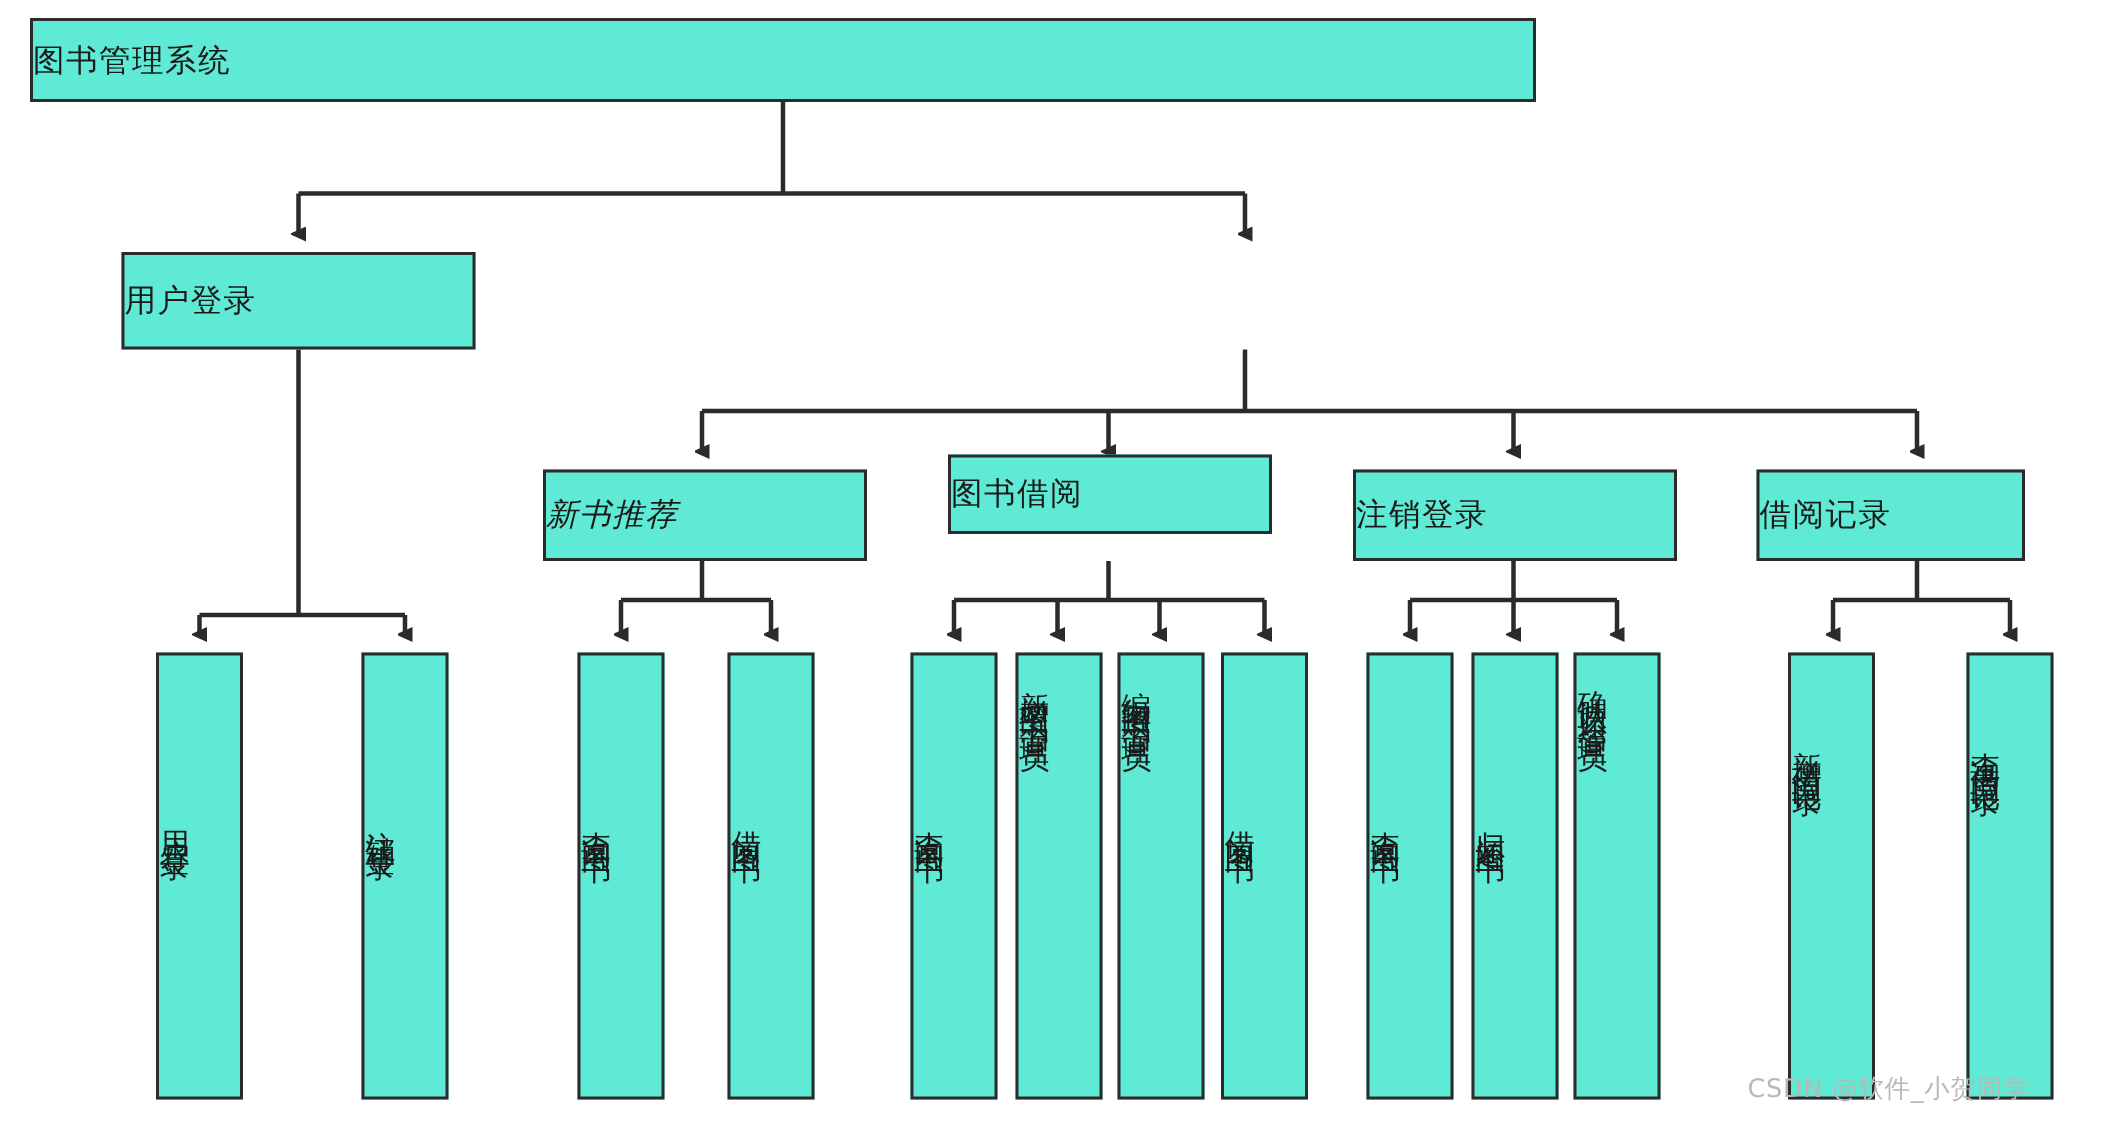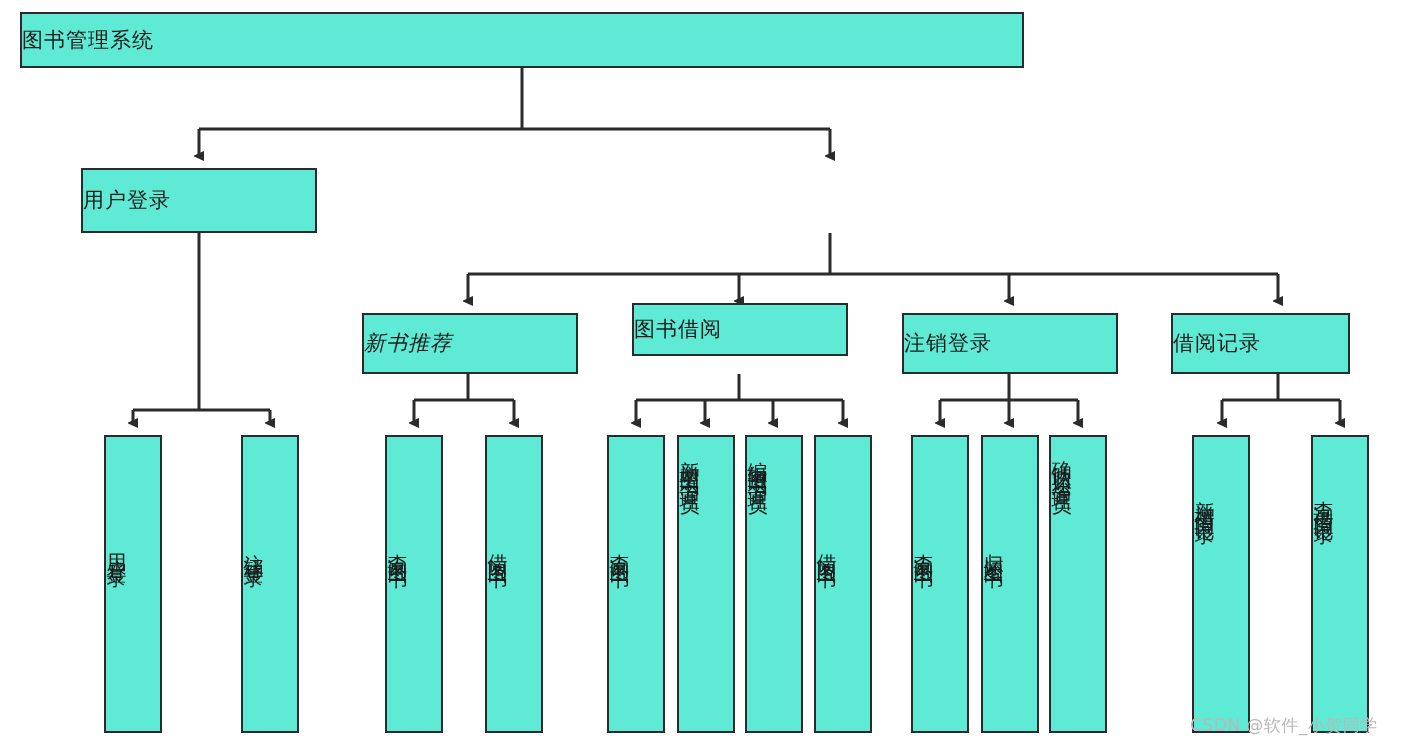--- a/index.html
+++ b/index.html
@@ -61,21 +61,21 @@
     margin-top: 95px;
   }
   .node.vert.tall .node-label {
     margin-top: 2px;
   }
   .node.vert.semi .node-label {
     margin-top: 42px;
   }
   .watermark {
     position: absolute;
-    left: 1190px;
+    left: 1165px;
     top: 714px;
     font-size: 17px;
     color: #b9b9b9;
     white-space: nowrap;
     letter-spacing: 0.5px;
   }
 </style>
 </head>
 <body>
 

